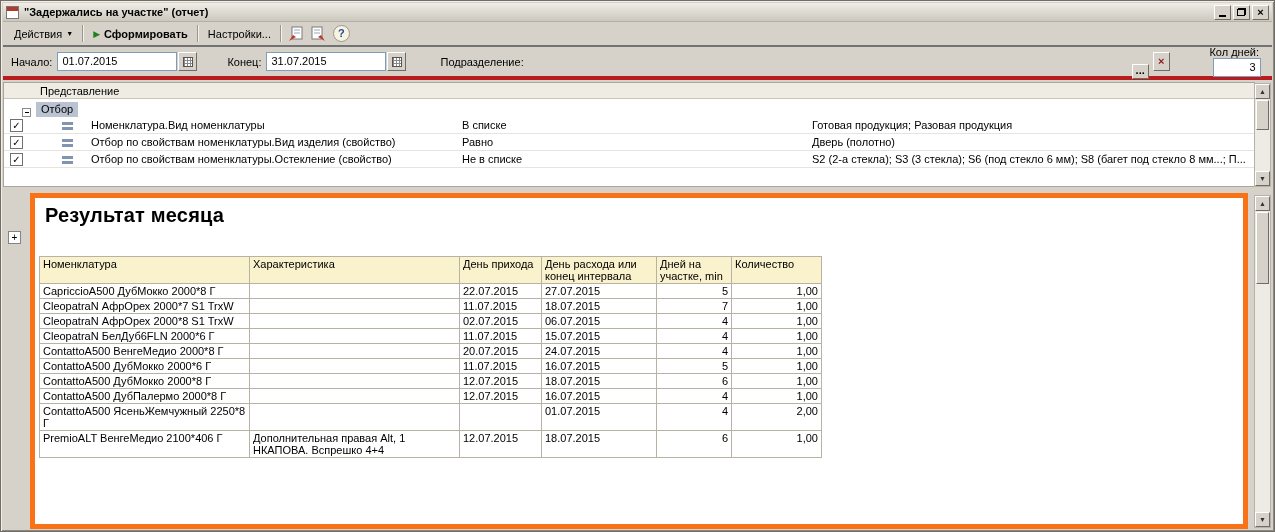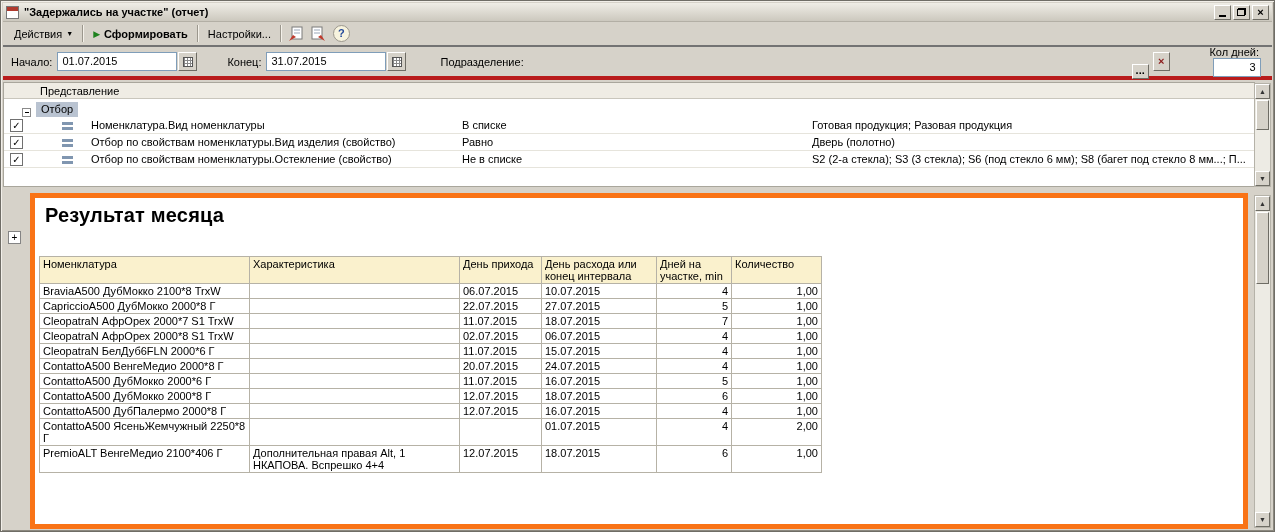--- a/index.html
+++ b/index.html
@@ -231,28 +231,20 @@
               <th>Номенклатура</th>
               <th>Характеристика</th>
               <th>День прихода</th>
               <th>День расхода или конец интервала</th>
               <th>Дней на участке, min</th>
               <th>Количество</th>
             </tr>
           </thead>
         <tbody id="rpt-body">
             <tr>
-              <td>BraviaA500 ДубМокко 2100*8 TrxW</td>
-              <td></td>
-              <td>06.07.2015</td>
-              <td>10.07.2015</td>
-              <td class="num">4</td>
-              <td class="num">1,00</td>
-            </tr>
-            <tr>
               <td>CapriccioA500 ДубМокко 2000*8 Г</td>
               <td></td>
               <td>22.07.2015</td>
               <td>27.07.2015</td>
               <td class="num">5</td>
               <td class="num">1,00</td>
             </tr>
             <tr>
               <td>CleopatraN АфрОрех 2000*7 S1 TrxW</td>
               <td></td>

